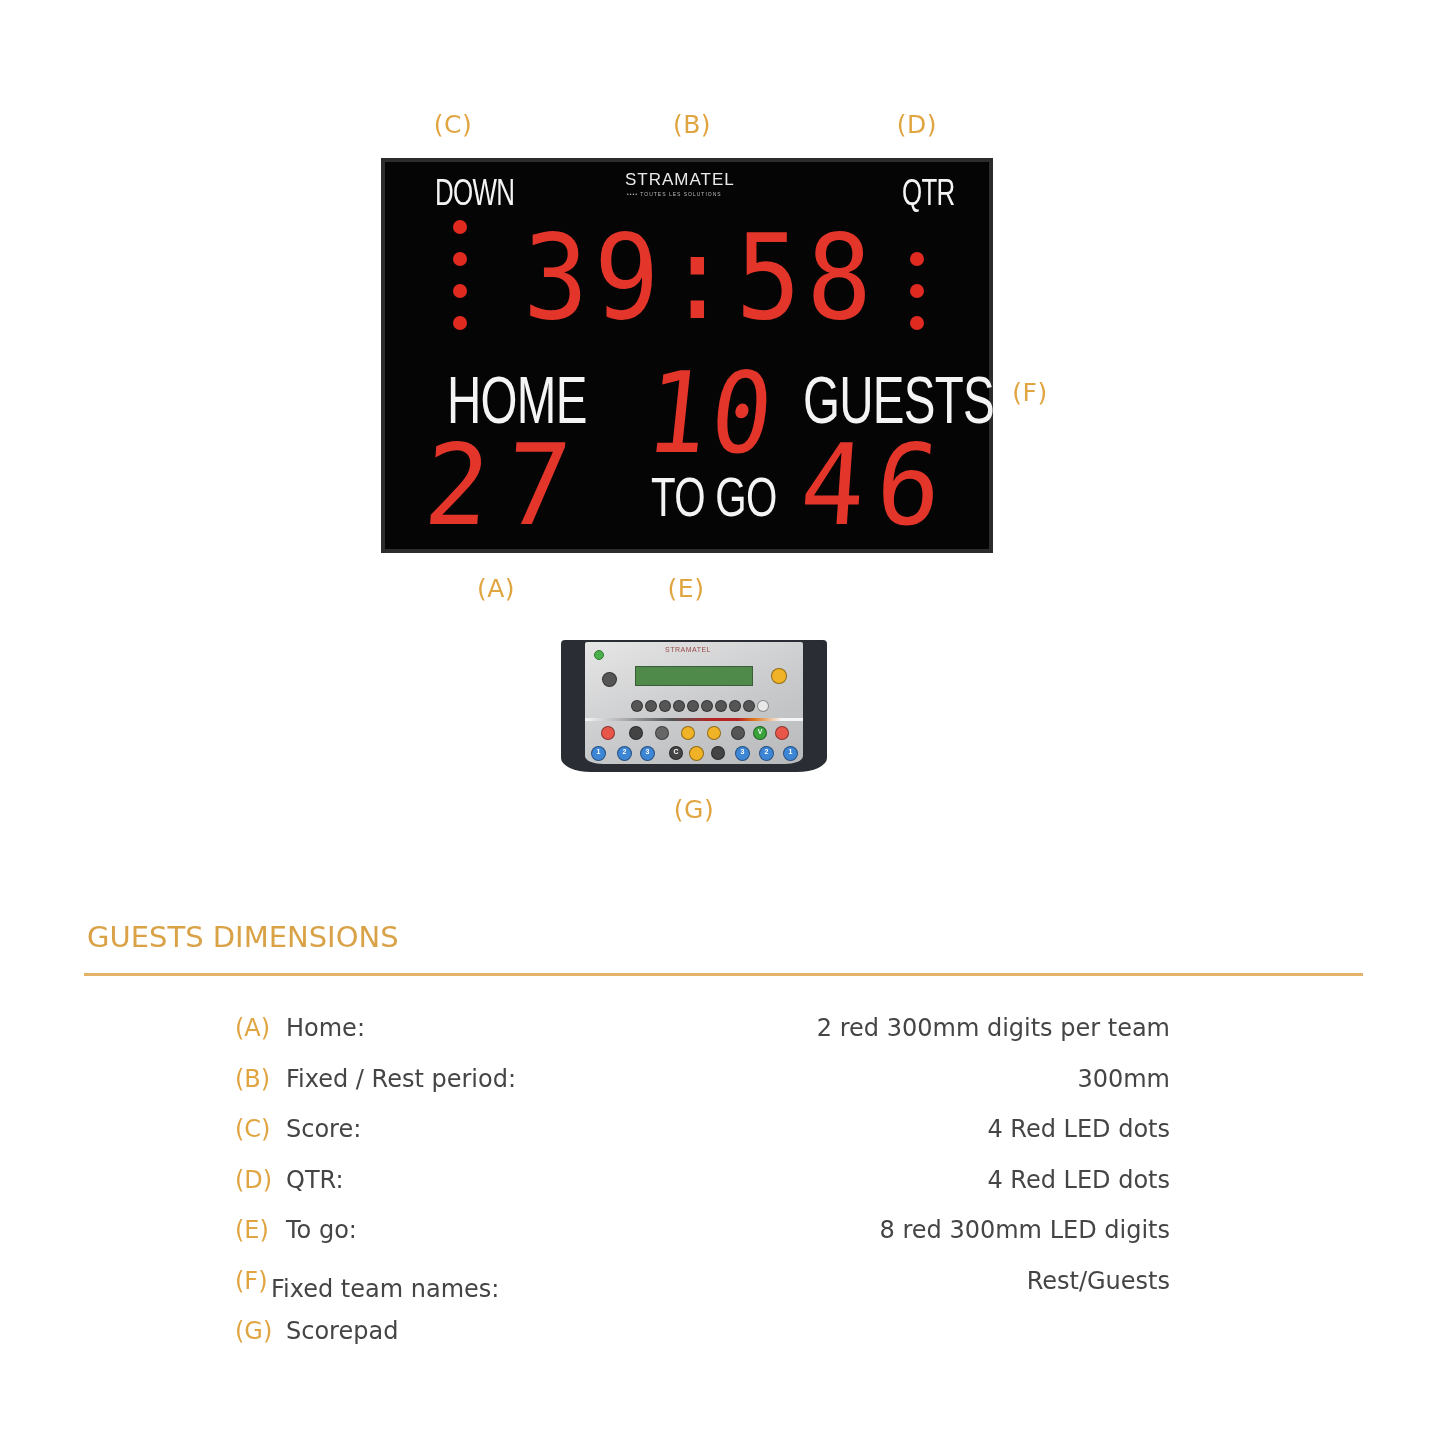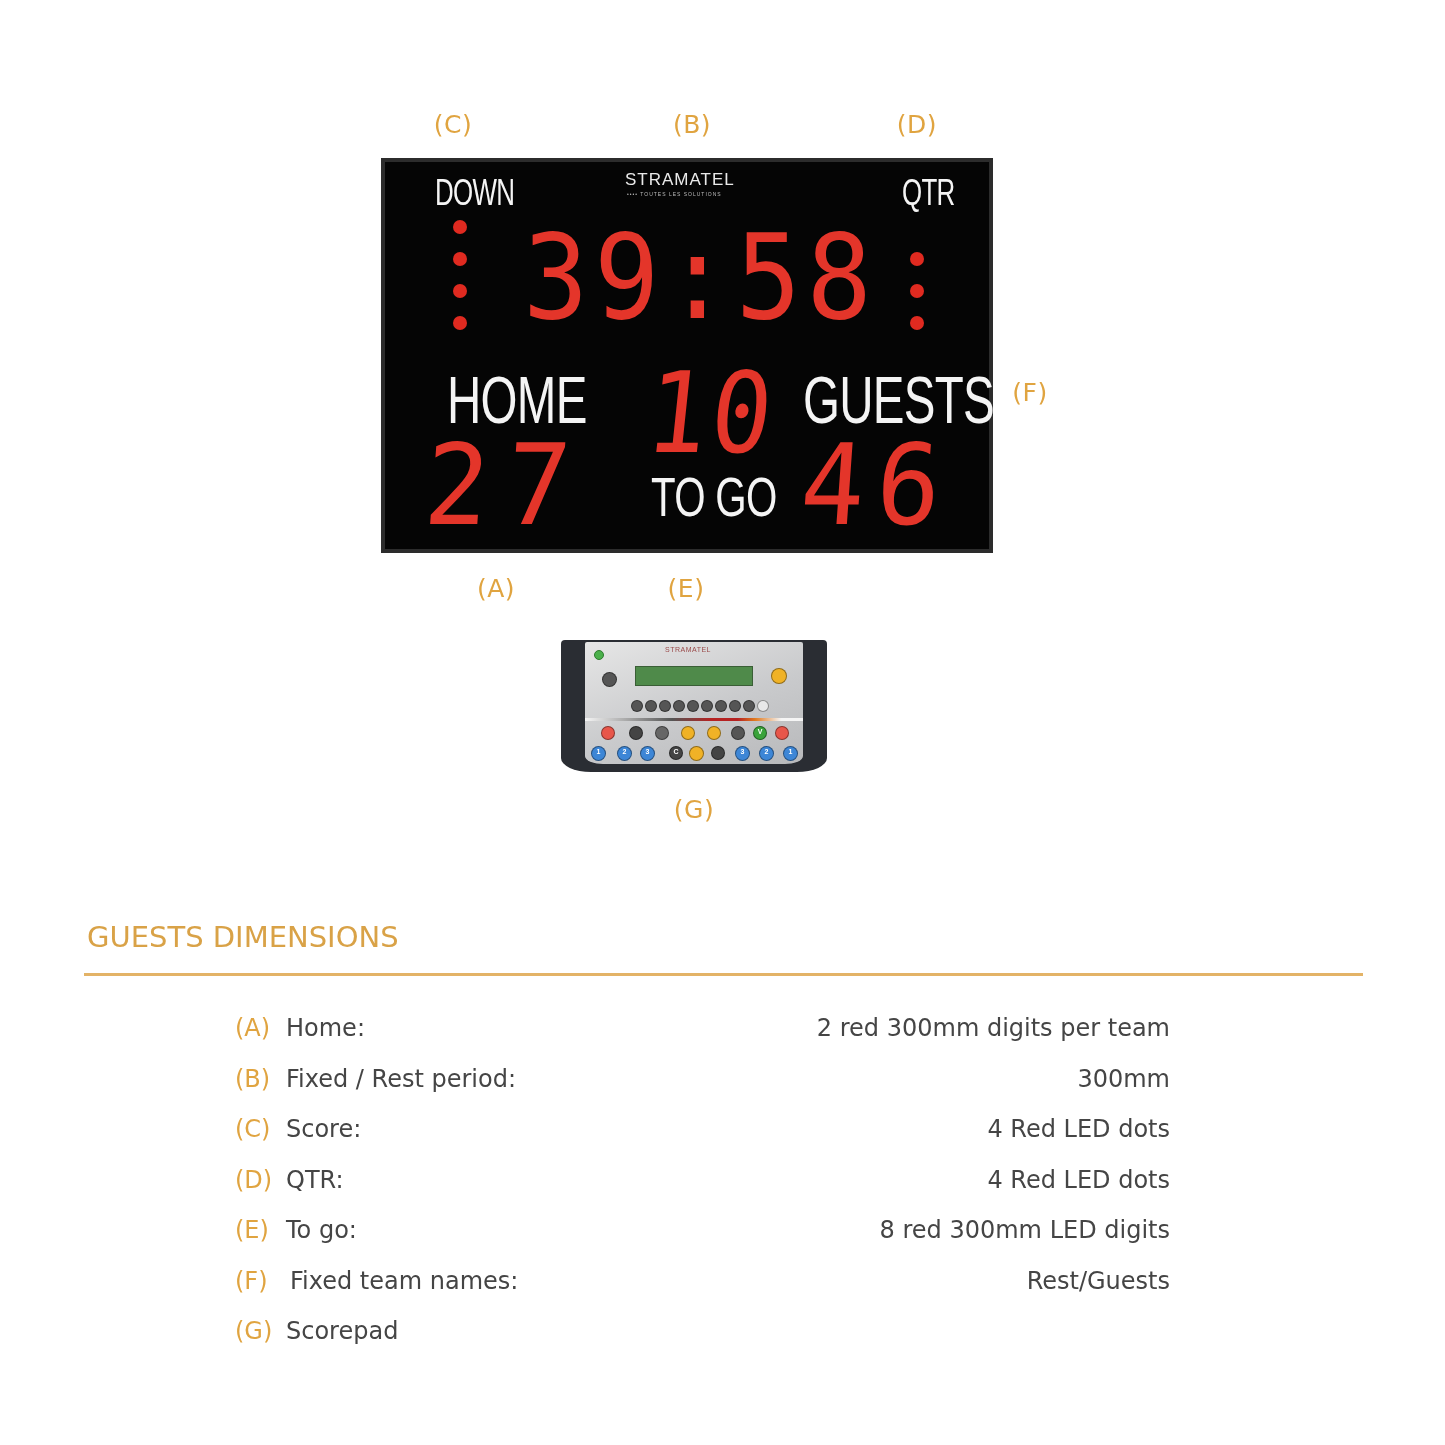--- a/index.html
+++ b/index.html
@@ -145,21 +145,21 @@
     <span class="name">QTR:</span>
     <span class="val">4 Red LED dots</span>
   </div>
   <div class="spec-row">
     <span class="key">(E)</span>
     <span class="name">To go:</span>
     <span class="val">8 red 300mm LED digits</span>
   </div>
   <div class="spec-row">
     <span class="key">(F)</span>
-    <span class="name" style="left:55px;">Fixed team names:</span>
+    <span class="name" style="left:36px;margin-top:8px;">Fixed team names:</span>
     <span class="val">Rest/Guests</span>
   </div>
   <div class="spec-row">
     <span class="key">(G)</span>
     <span class="name">Scorepad</span>
     <span class="val"></span>
   </div>
 </div>
 
 </body></html>

